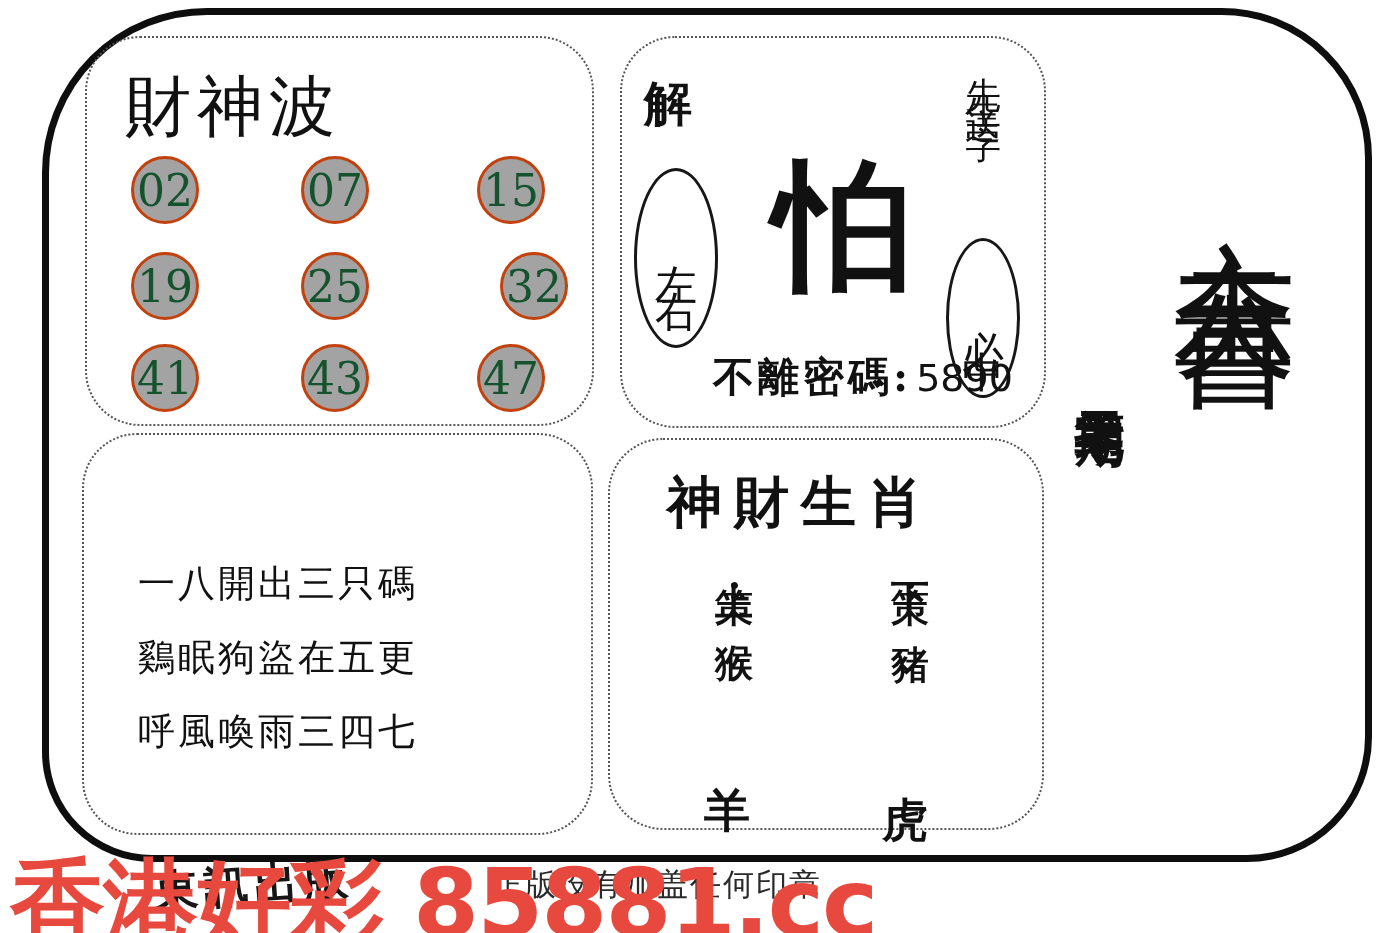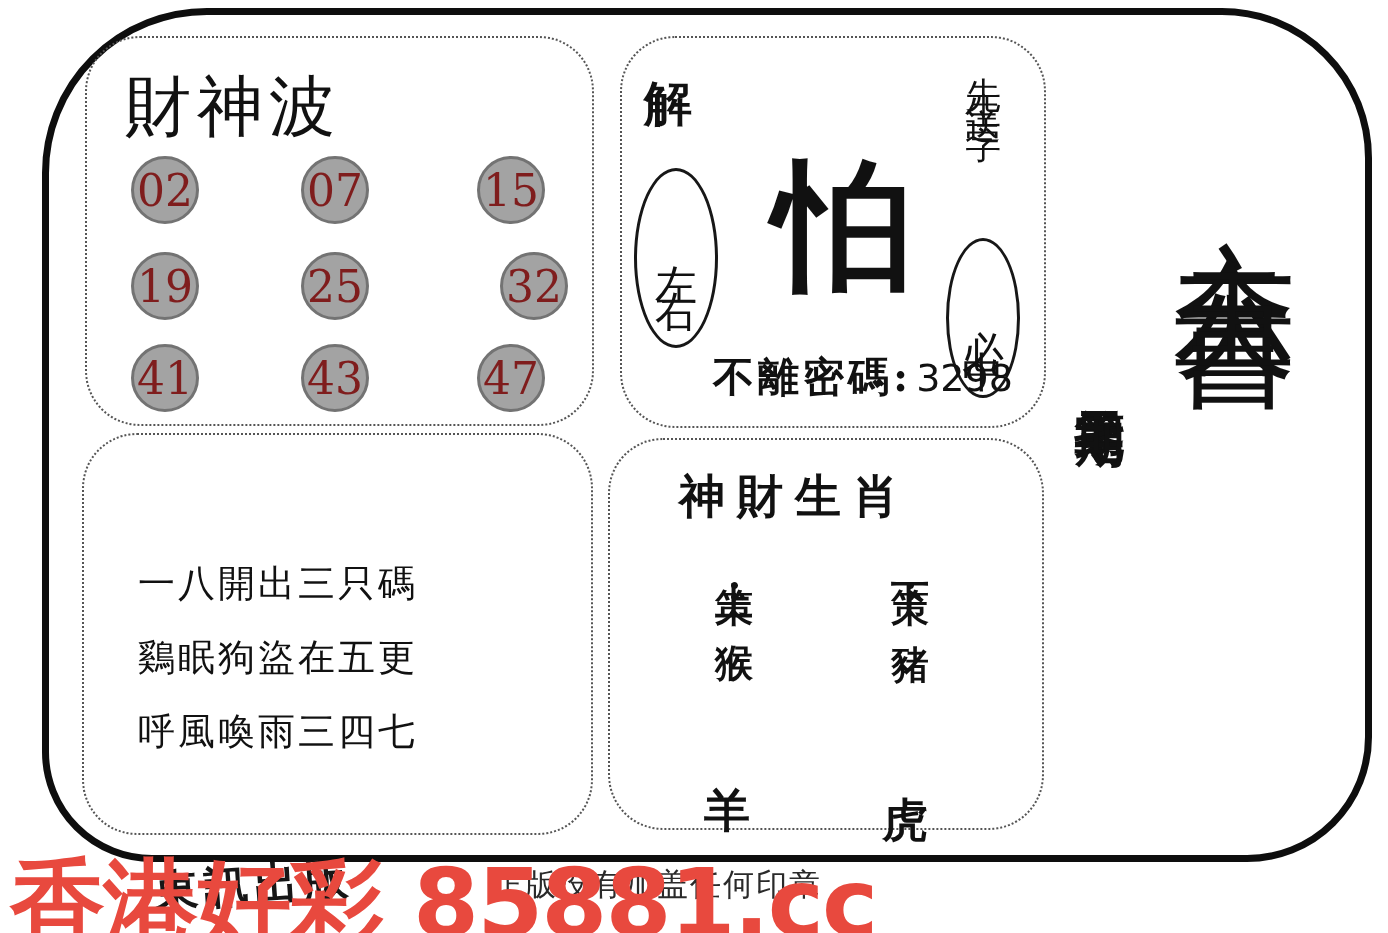--- a/index.html
+++ b/index.html
@@ -26,23 +26,23 @@
     background:transparent;
   }
   
   .box-lucky{left:85px;top:36px;width:505px;height:386px;}
   .lucky-title{
     position:absolute;left:38px;top:24px;
     font-size:66px;letter-spacing:6px;font-weight:500;
   }
   .ball{
     position:absolute;width:68px;height:68px;border-radius:50%;
-    border:3px solid #737373;
+    border:3px solid #c2410c;
     display:flex;align-items:center;justify-content:center;
-    font-size:44px;font-weight:500;color:#7f1d1d;
+    font-size:44px;font-weight:500;color:#14532d;
     box-sizing:border-box;
   }
   
   .box-riddle{left:620px;top:36px;width:422px;height:388px;}
   .jie-char{
     position:absolute;left:22px;top:34px;
     font-size:48px;font-weight:900;font-family:"DejaVu Sans",sans-serif;
   }
   .v-ellipse{
     position:absolute;border:3px solid #171717;border-radius:50%;
@@ -75,22 +75,22 @@
     position:absolute;left:86px;top:44px;
     font-size:46px;font-weight:900;letter-spacing:14px;
   }
   .poem-lines{
     position:absolute;left:54px;top:112px;
     font-size:37px;line-height:74px;letter-spacing:3px;white-space:nowrap;
   }
   
   .box-zodiac{left:608px;top:438px;width:432px;height:388px;}
   .zodiac-title{
-    position:absolute;left:69px;top:26px;
-    font-size:46px;font-weight:900;letter-spacing:12px;
+    position:absolute;left:57px;top:26px;
+    font-size:55px;font-weight:900;letter-spacing:12px;
   }
   .zodiac-col{
     position:absolute;top:112px;height:220px;
     writing-mode:vertical-rl;text-orientation:upright;
     font-size:38px;letter-spacing:6px;font-weight:600;
   }
   .col-upper{left:98px;}
   .col-lower{left:274px;}
   .zodiac-bottom{position:absolute;font-size:46px;font-weight:600;}
   .z-sheep{left:94px;top:340px;}
@@ -150,21 +150,21 @@
   </div>
 
   <div class="dotted-box box-riddle">
     <div class="jie-char">解</div>
     <div class="v-ellipse lr-ellipse">左右</div>
     <div class="pa-char">怕</div>
     <div class="gift-note">先生送字</div>
     <div class="v-ellipse must-ellipse">必中</div>
     <div class="code-row">
       <span class="code-label">不離密碼:</span>
-      <span class="code-value">3298</span>
+      <span class="code-value">5890</span>
     </div>
   </div>
 
   <div class="dotted-box box-poem">
     <div class="poem-lines">
       <div>一八開出三只碼</div>
       <div>鷄眠狗盜在五更</div>
       <div>呼風喚雨三四七</div>
     </div>
   </div>

